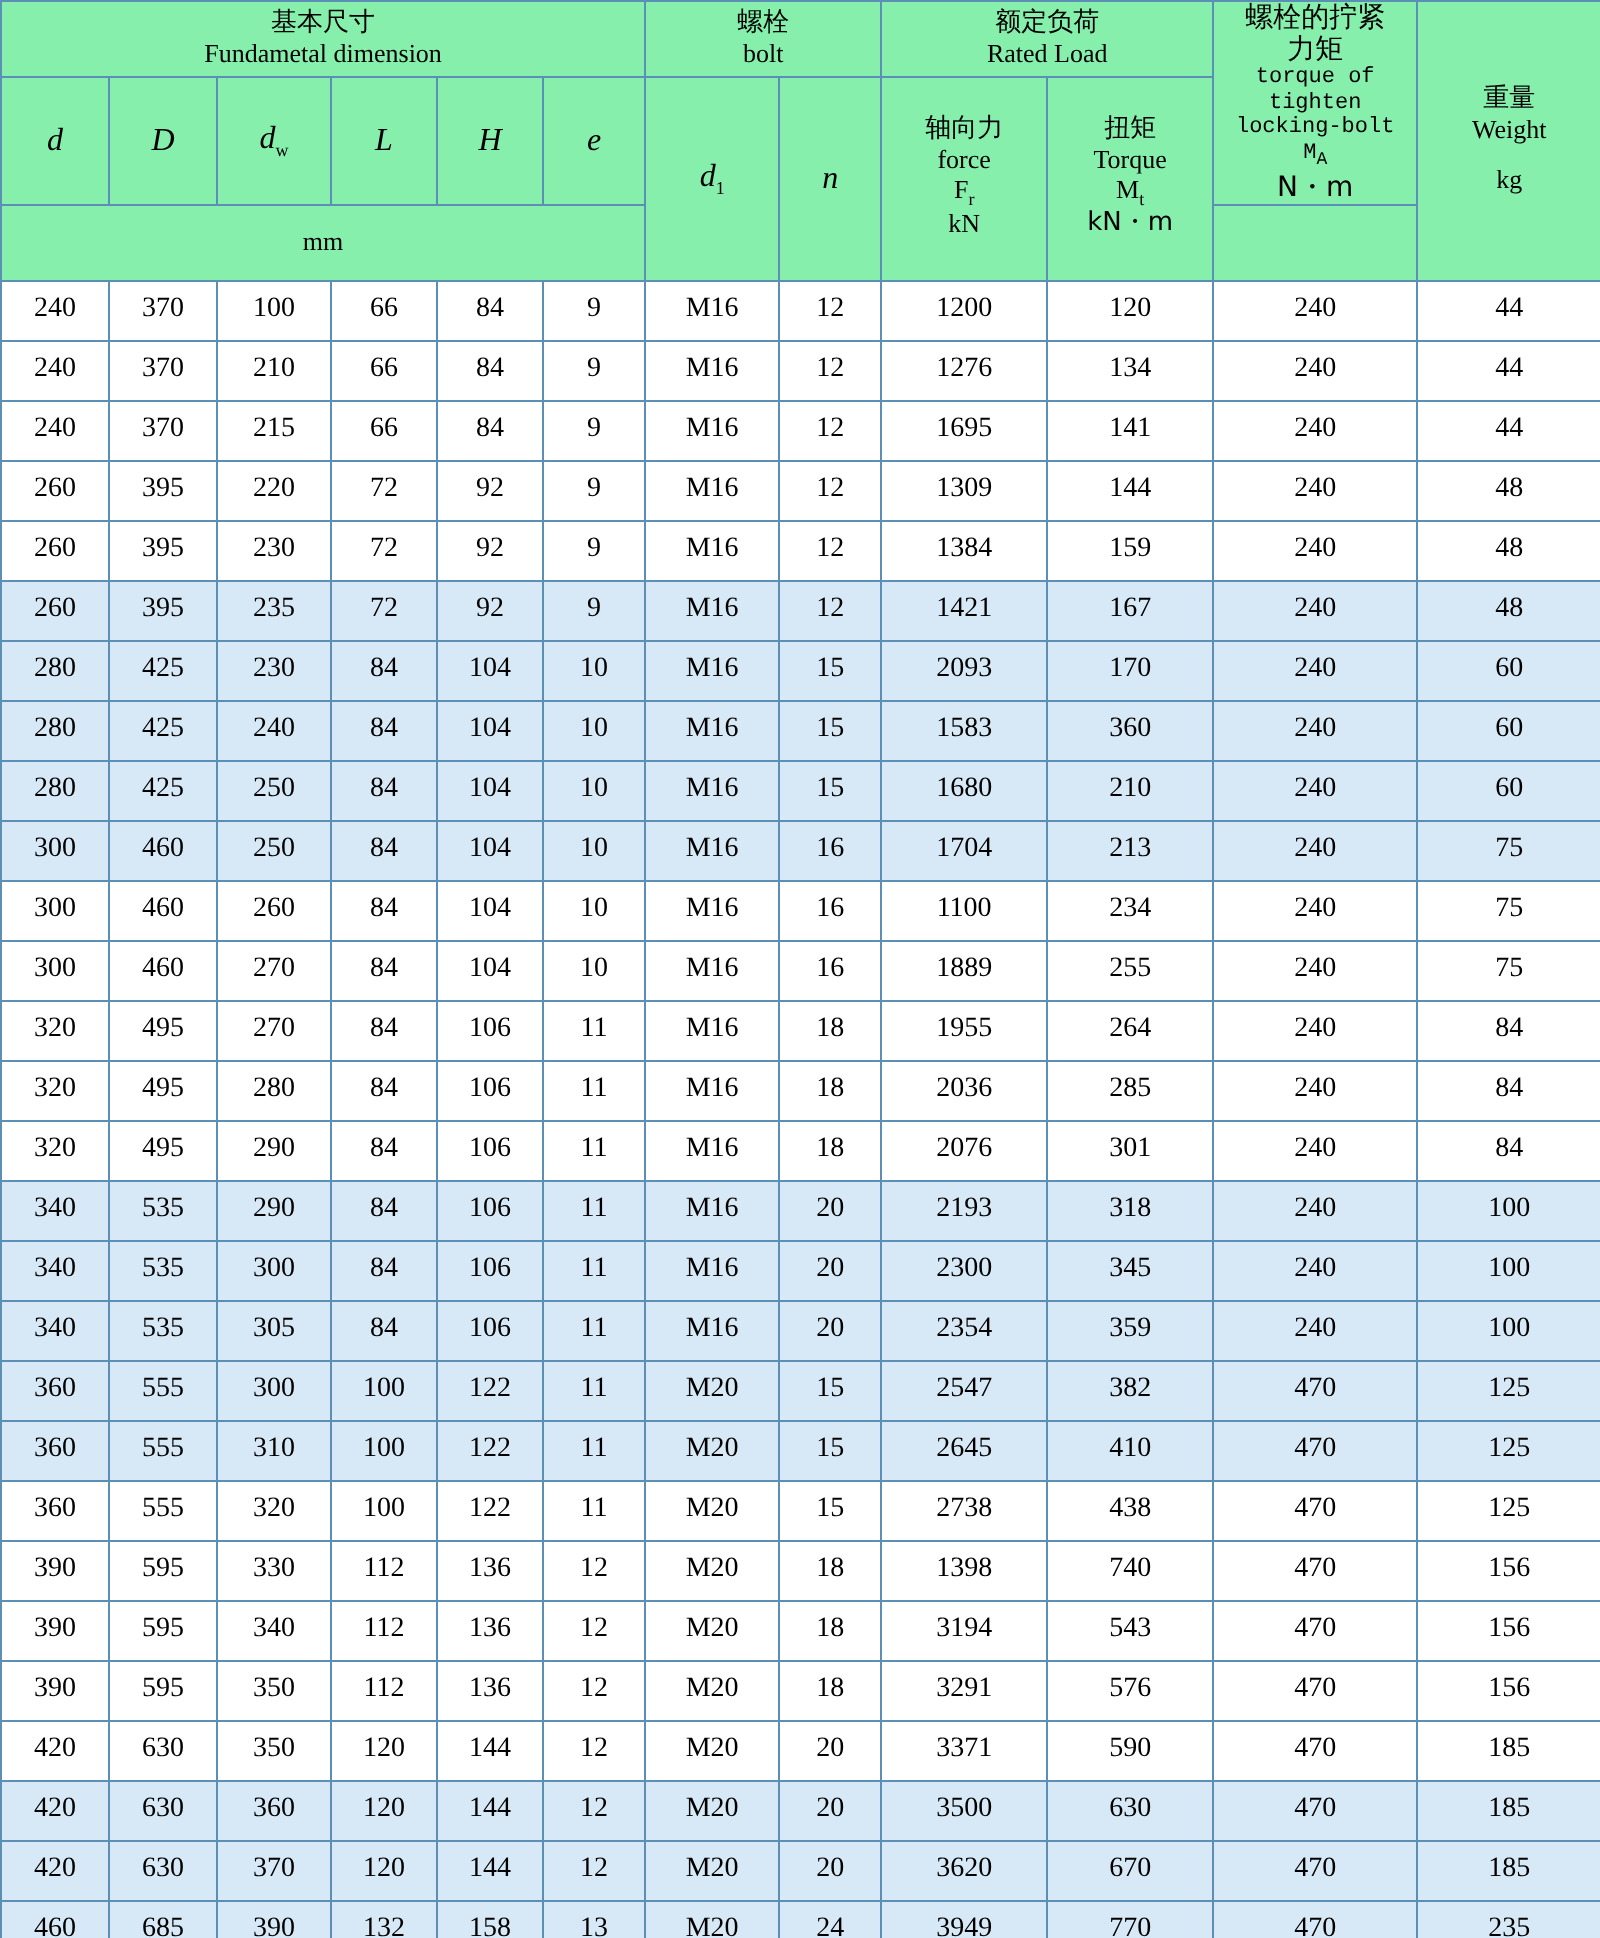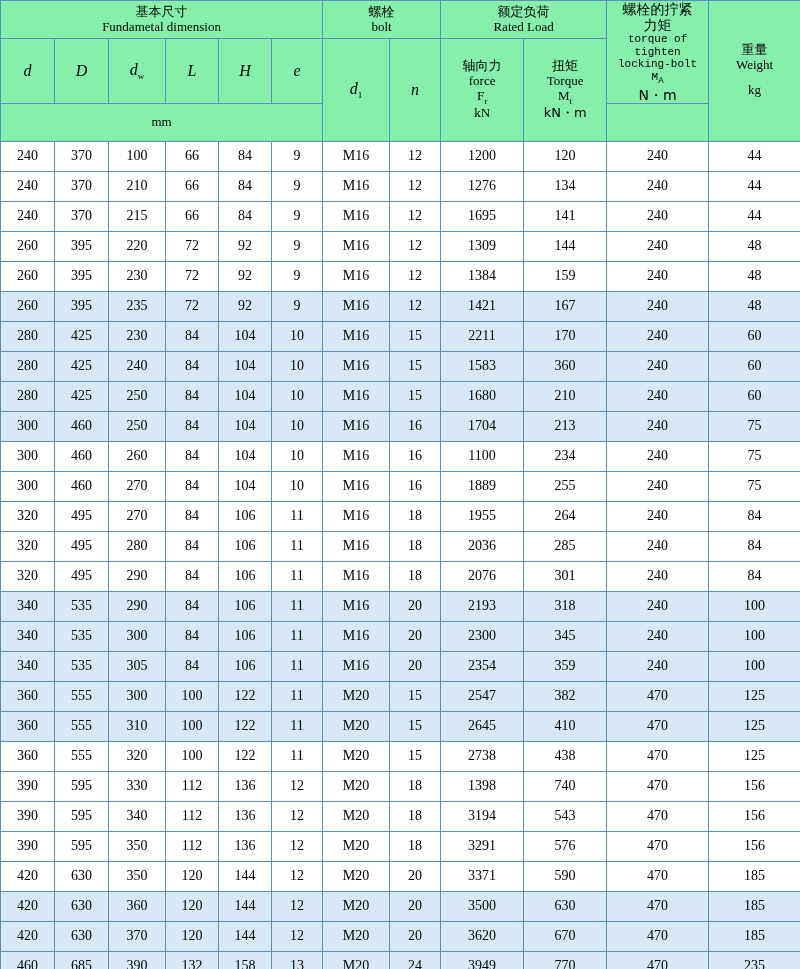--- a/index.html
+++ b/index.html
@@ -246,21 +246,21 @@
       </tr>
       <tr class="band">
         <td class="data">280</td>
         <td class="data">425</td>
         <td class="data">230</td>
         <td class="data">84</td>
         <td class="data">104</td>
         <td class="data">10</td>
         <td class="data">M16</td>
         <td class="data">15</td>
-        <td class="data">2211</td>
+        <td class="data">2093</td>
         <td class="data">170</td>
         <td class="data">240</td>
         <td class="data">60</td>
       </tr>
       <tr class="band">
         <td class="data">280</td>
         <td class="data">425</td>
         <td class="data">240</td>
         <td class="data">84</td>
         <td class="data">104</td>

